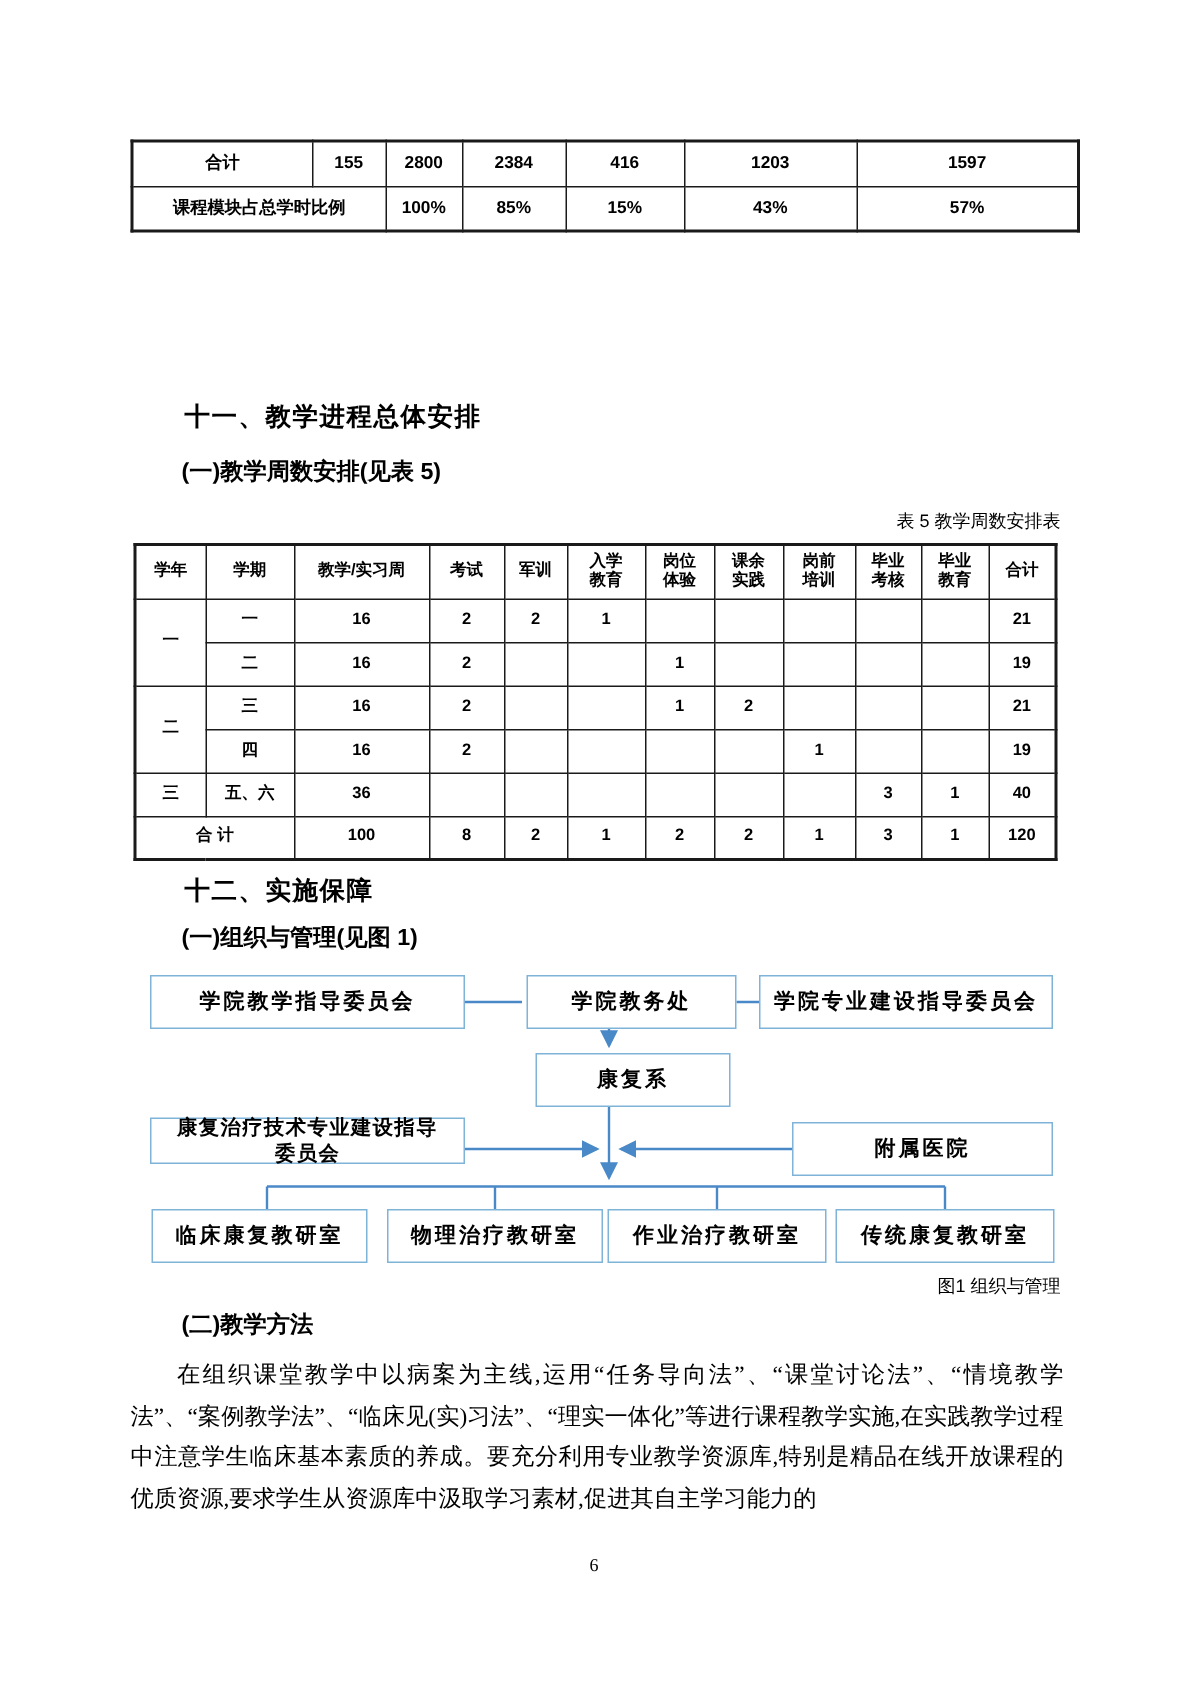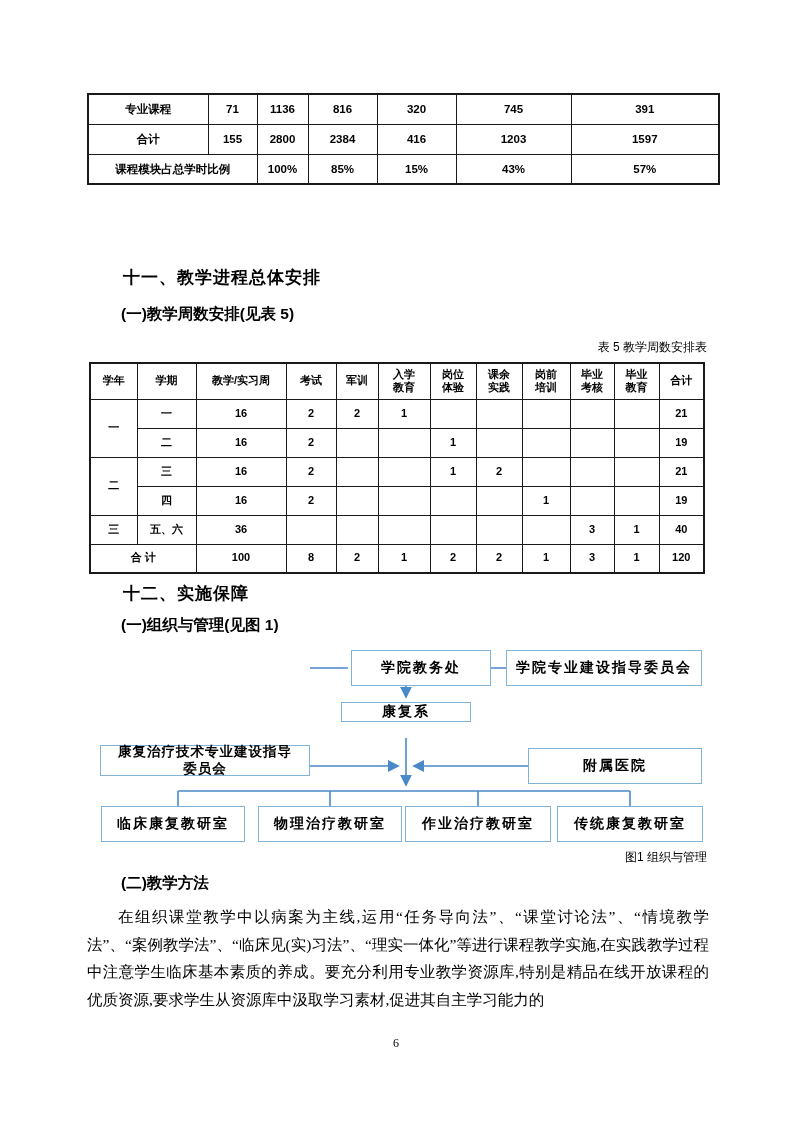--- a/index.html
+++ b/index.html
@@ -76,29 +76,20 @@
   <colgroup>
     <col style="width:120px">
       <col style="width:49px">
       <col style="width:51px">
     <col style="width:69px">
       <col style="width:79px">
       <col style="width:115px">
       <col style="width:148px">
   </colgroup>
   <tbody>
-      <tr>
-    <td>专业课程</td>
-    <td>71</td>
-    <td>1136</td>
-    <td>816</td>
-    <td>320</td>
-    <td>745</td>
-    <td>391</td>
-  </tr>
   <tr>
     <td>合计</td>
     <td>155</td>
     <td>2800</td>
     <td>2384</td>
     <td>416</td>
     <td>1203</td>
     <td>1597</td>
   </tr>
   <tr>
@@ -253,23 +244,24 @@
       <line x1="319" y1="93" x2="319" y2="140" marker-end="url(#arr)"></line>
       <line x1="223" y1="121" x2="311" y2="121" marker-end="url(#arr)"></line>
       <line x1="441" y1="121" x2="327" y2="121" marker-end="url(#arr)"></line>
       <line x1="91" y1="146" x2="543" y2="146"></line>
       <line x1="91" y1="146" x2="91" y2="161"></line>
       <line x1="243" y1="146" x2="243" y2="161"></line>
       <line x1="391" y1="146" x2="391" y2="161"></line>
       <line x1="543" y1="146" x2="543" y2="161"></line>
     </g>
   </svg>
+  <div class="dnode" style="left:13px;top:5px;width:210px;height:36px">学院教学指导委员会</div>
   <div class="dnode" style="left:264px;top:5px;width:140px;height:36px">学院教务处</div>
   <div class="dnode" style="left:419px;top:5px;width:196px;height:36px">学院专业建设指导委员会</div>
-  <div class="dnode" style="left:254px;top:57px;width:130px;height:20px">康复系</div>
+  <div class="dnode" style="left:270px;top:57px;width:130px;height:36px">康复系</div>
   <div class="dnode" style="left:13px;top:100px;width:210px;height:31px;font-size:13.5px;letter-spacing:1px">康复治疗技术专业建设指导
 委员会</div>
   <div class="dnode" style="left:441px;top:103px;width:174px;height:36px">附属医院</div>
   <div class="dnode" style="left:14px;top:161px;width:144px;height:36px">临床康复教研室</div>
   <div class="dnode" style="left:171px;top:161px;width:144px;height:36px">物理治疗教研室</div>
   <div class="dnode" style="left:318px;top:161px;width:146px;height:36px">作业治疗教研室</div>
   <div class="dnode" style="left:470px;top:161px;width:146px;height:36px">传统康复教研室</div>
 </div>
 
 <div class="center-caption" style="top:849px">图1  组织与管理</div>

